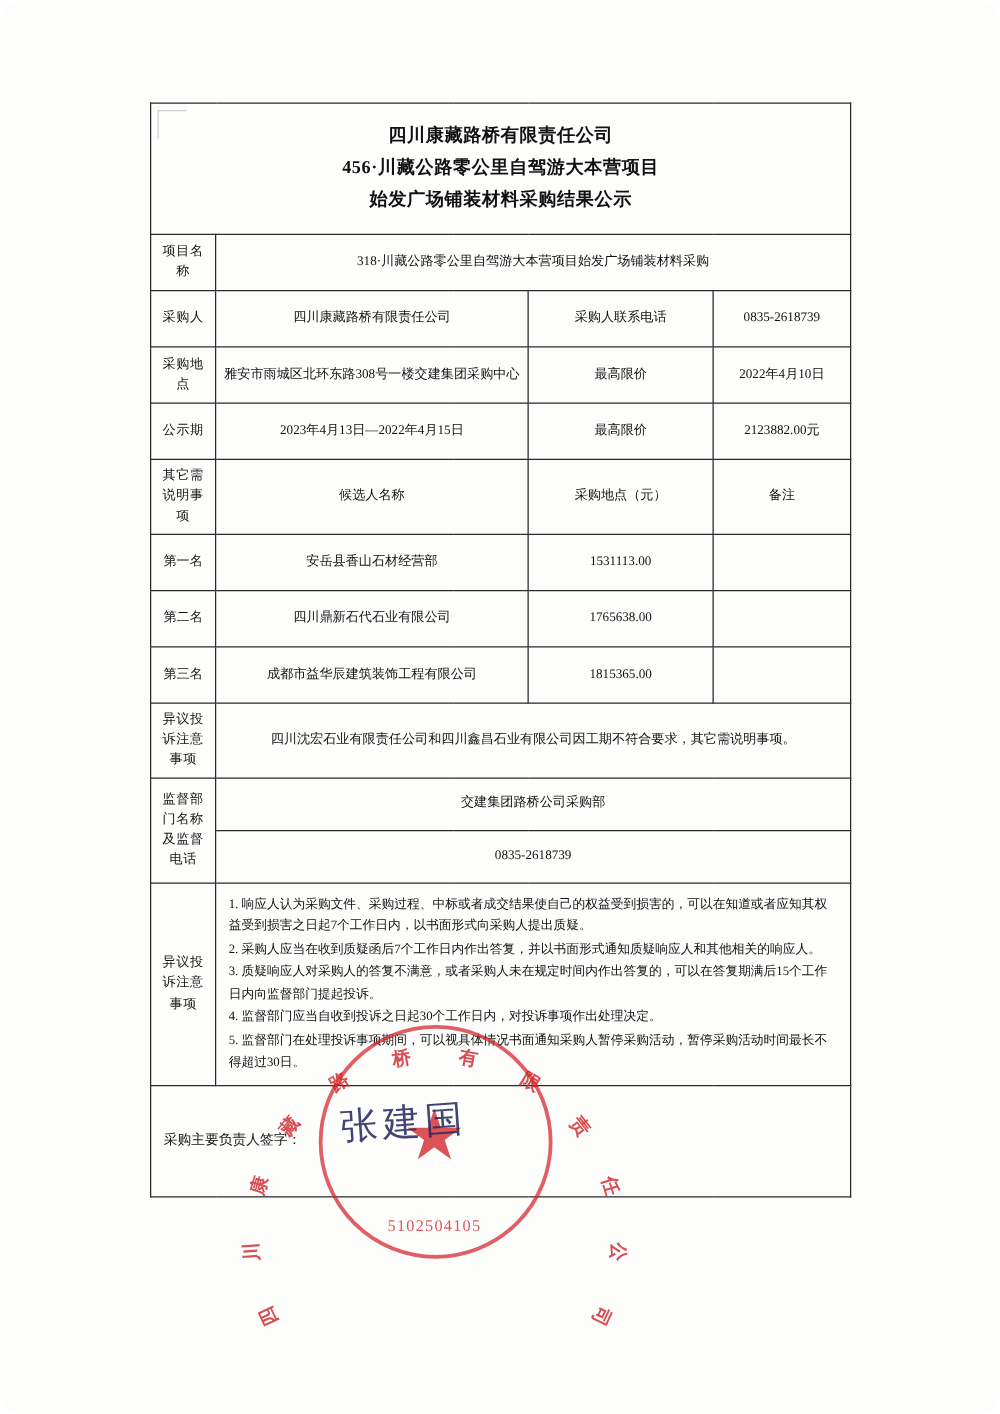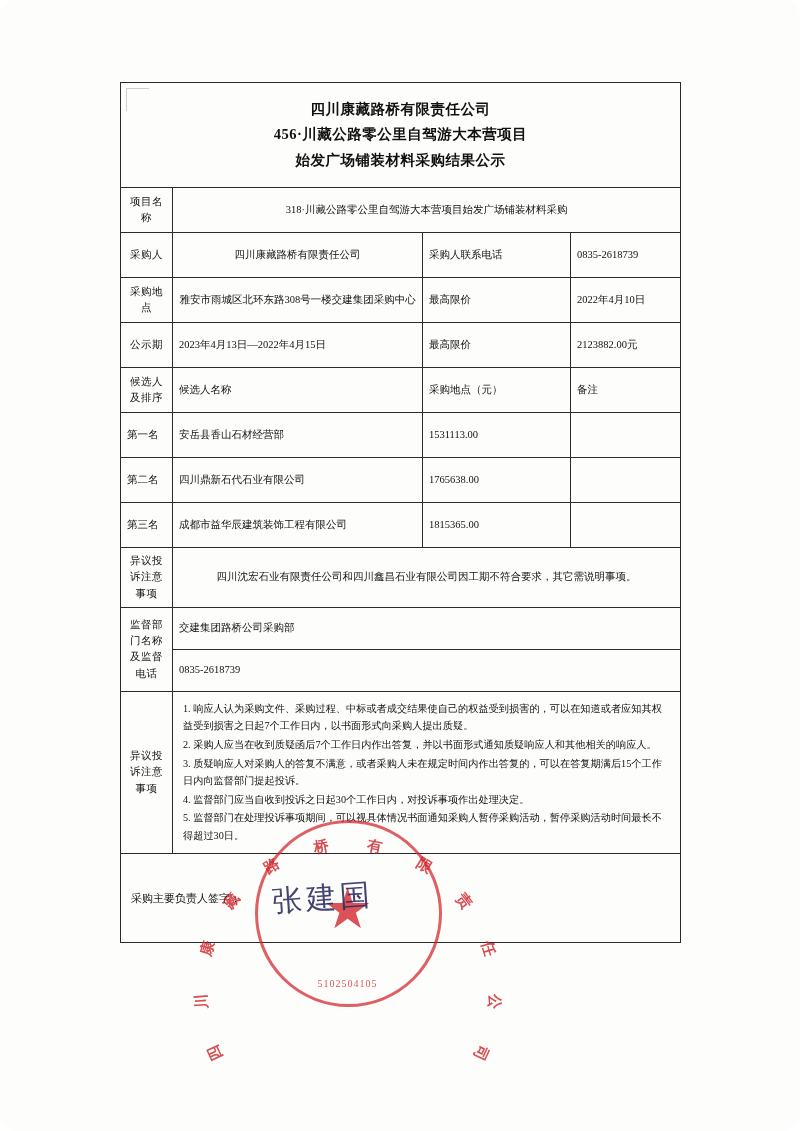--- a/index.html
+++ b/index.html
@@ -52,21 +52,21 @@
     letter-spacing: 0.5px;
     line-height: 1.75;
     font-family: "Liberation Serif", "DejaVu Serif", serif;
   }
   .lbl {
     text-align: center;
     width: 52px;
     letter-spacing: 0.5px;
     margin-left: 41px;
   }
-  .ctr { }
+  .ctr { text-align: center; }
   .left { text-align: center; }
   .tall { height: 34px; }
   .note-cell {
     text-align: left;
     line-height: 1.75;
     padding: 8px 10px 8px 10px !important;
   }
   .notes-list {
     margin: 0;
     padding: 0;
@@ -124,21 +124,21 @@
     font-size: 15px;
     color: rgba(205, 32, 38, 0.8);
     font-weight: bold;
     transform-origin: 0 78px;
   }
   .seal .seal-bottom {
     position: absolute;
     left: 50%;
     bottom: 16px;
     transform: translateX(-50%);
-    font-size: 10px;
+    font-size: 13px;
     color: rgba(205, 32, 38, 0.75);
     letter-spacing: 1px;
     white-space: nowrap;
   }
   .signature {
     position: absolute;
     left: 272px;
     top: 878px;
     font-size: 30px;
     color: #2b2b60;
@@ -204,21 +204,21 @@
       </tr>
 
       <tr>
         <td class="lbl tall">公示期</td>
         <td class="ctr tall" colspan="2">2023年4月13日—2022年4月15日</td>
         <td class="ctr tall">最高限价</td>
         <td class="ctr tall">2123882.00元</td>
       </tr>
 
       <tr>
-        <td class="lbl tall">候选人及排序</td>
+        <td class="lbl tall">其它需说明事项</td>
         <td class="ctr tall" colspan="2">候选人名称</td>
         <td class="ctr tall">采购地点（元）</td>
         <td class="ctr tall">备注</td>
       </tr>
 
       <tr>
         <td class="ctr tall">第一名</td>
         <td class="ctr tall" colspan="2">安岳县香山石材经营部</td>
         <td class="ctr tall">1531113.00</td>
         <td class="ctr tall"></td>

